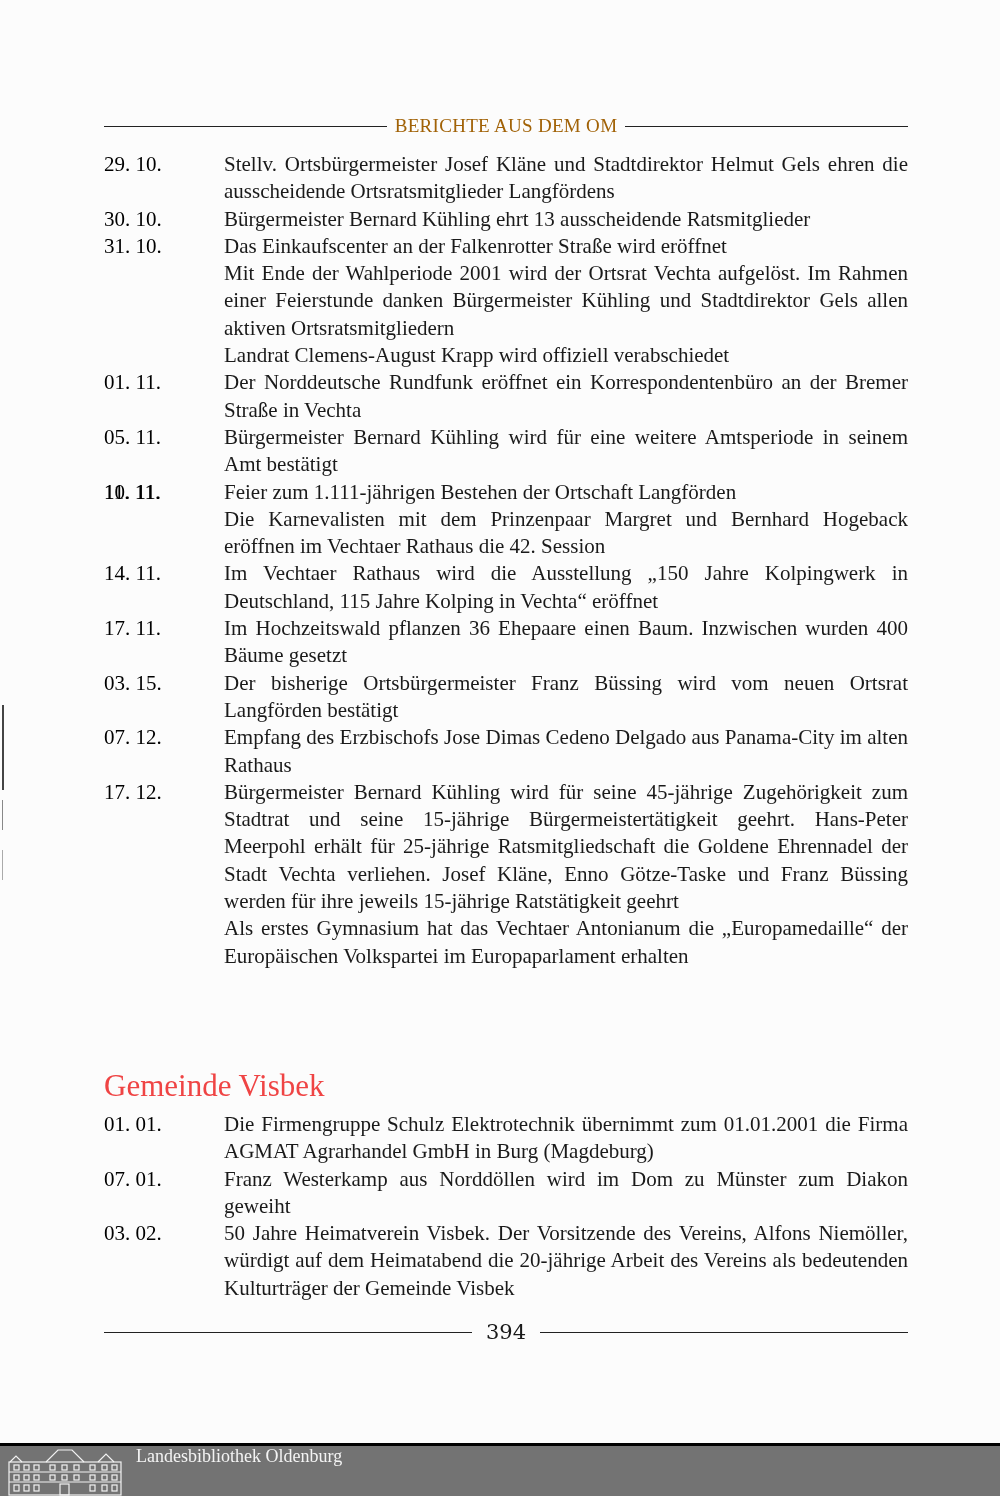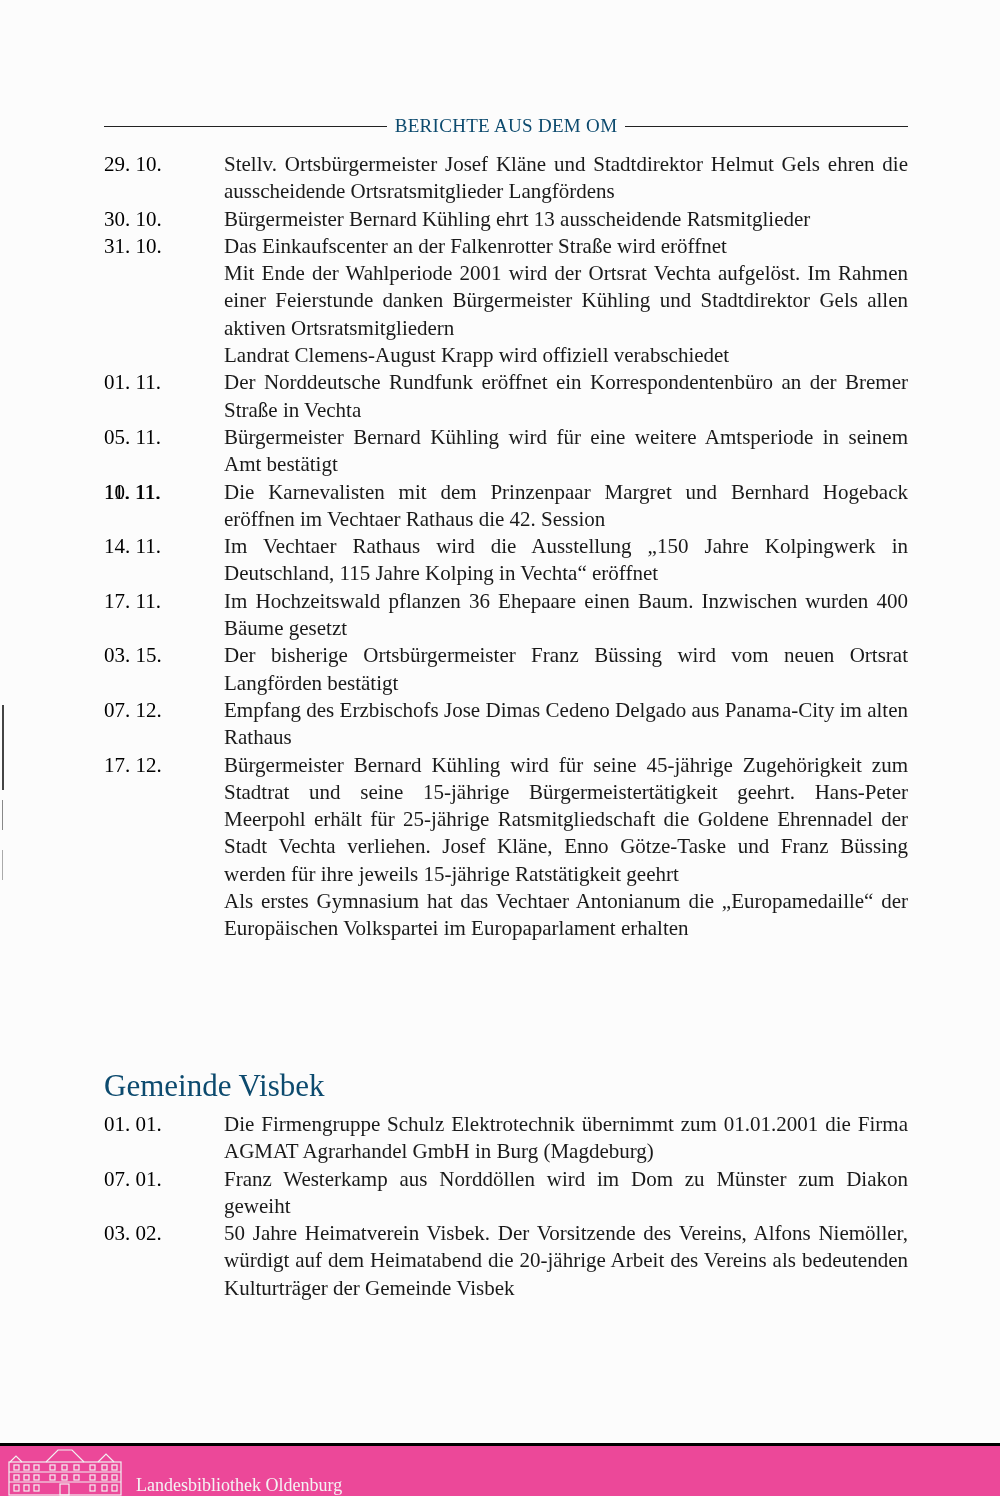--- a/index.html
+++ b/index.html
@@ -7,49 +7,49 @@
     width: 1000px; height: 1496px; position: relative; overflow: hidden;
     background: #fcfcfc; color: #1a1a1a;
     font-family: "Liberation Serif", "DejaVu Serif", serif;
   }
   .page { position: absolute; left: 0; top: 0; width: 1000px; height: 1443px; background: #fcfcfc; }
   .running-head {
     position: absolute; top: 113px; left: 104px; width: 804px; height: 26px;
     display: flex; align-items: center;
   }
   .running-head .rule { flex: 1; height: 0; border-top: 1.5px solid #222; }
-  .running-head .title { padding: 0 8px; font-size: 19px; letter-spacing: 0.3px; color: #0c4a6e; }
+  .running-head .title { padding: 0 8px; font-size: 19px; letter-spacing: 0.3px; color: #a16207; }
   .entries { position: absolute; left: 104px; width: 804px; }
   .entry { position: relative; }
   .entry .date {
     position: absolute; left: 0; top: 0; width: 110px;
     font-size: 21px; line-height: 27.3px; color: #000000;
   }
   .entry .text {
     margin-left: 120px; font-size: 21px; line-height: 27.3px; text-align: justify;
     color: #1a1a1a;
   }
   .entry .text .para { display: block; }
   .section-title {
-    position: absolute; left: 104px; top: 1068px; font-size: 31px; color: #0c4a6e;
+    position: absolute; left: 104px; top: 1068px; font-size: 31px; color: #ef4444;
   }
   .folio {
     position: absolute; top: 1320px; left: 104px; width: 804px; height: 24px;
     display: flex; align-items: center;
   }
   .folio .rule { flex: 1; height: 0; border-top: 1.5px solid #222; }
   .folio .num { padding: 0 14px; font-size: 21px; font-family: "DejaVu Serif", serif; }
   .margin-marks { position: absolute; left: 2px; top: 705px; width: 3px; height: 180px; }
   .margin-marks .m1 { position: absolute; left: 0; top: 0; width: 2px; height: 85px; background: #444; }
   .margin-marks .m2 { position: absolute; left: 0; top: 95px; width: 1px; height: 30px; background: #888; }
   .margin-marks .m3 { position: absolute; left: 0; top: 145px; width: 1px; height: 30px; background: #aaa; }
   .footer-bar {
     position: absolute; left: 0; top: 1443px; width: 1000px; height: 53px;
-    background: #ec4899; border-top: 3px solid #000; box-sizing: border-box;
-    display: flex; align-items: flex-end;
+    background: #737373; border-top: 3px solid #000; box-sizing: border-box;
+    display: flex; align-items: flex-start;
   }
   .footer-bar .logo { width: 118px; height: 48px; margin-left: 6px; margin-top: 2px; }
   .footer-bar .lib-name {
     margin-left: 12px; color: #f4f4f4; font-size: 18px;
     font-family: "Liberation Serif", serif;
   }
 </style>
 </head>
 <body>
 
@@ -93,20 +93,21 @@
         <div class="text">
           <span class="para">Bürgermeister Bernard Kühling wird für eine weitere Amtsperiode in seinem Amt bestätigt</span>
         </div>
       </div>
       <div class="entry">
         <span class="date">10. 11.</span>
       </div>
       <div class="entry">
         <span class="date">11. 11.</span>
         <div class="text">
+          <span class="para">Feier zum 1.111-jährigen Bestehen der Ortschaft Langförden</span>
           <span class="para">Die Karnevalisten mit dem Prinzenpaar Margret und Bernhard Hogeback eröffnen im Vechtaer Rathaus die 42. Session</span>
         </div>
       </div>
       <div class="entry">
         <span class="date">14. 11.</span>
         <div class="text">
           <span class="para">Im Vechtaer Rathaus wird die Ausstellung „150 Jahre Kolpingwerk in Deutschland, 115 Jahre Kolping in Vechta“ eröffnet</span>
         </div>
       </div>
       <div class="entry">
@@ -152,20 +153,25 @@
         </div>
       </div>
       <div class="entry">
         <span class="date">03. 02.</span>
         <div class="text">
           <span class="para">50 Jahre Heimatverein Visbek. Der Vorsitzende des Vereins, Alfons Niemöller, würdigt auf dem Heimatabend die 20-jährige Arbeit des Vereins als bedeutenden Kulturträger der Gemeinde Visbek</span>
         </div>
       </div>
     </div>
 
+  <div class="folio">
+    <span class="rule"></span>
+    <span class="num">394</span>
+    <span class="rule"></span>
+  </div>
 
   <div class="margin-marks">
     <span class="m1"></span>
     <span class="m2"></span>
     <span class="m3"></span>
   </div>
 </div>
 
 <div class="footer-bar">
   <svg class="logo" viewBox="0 0 118 48" fill="none" stroke="#f2f2f2" stroke-width="1.2">

